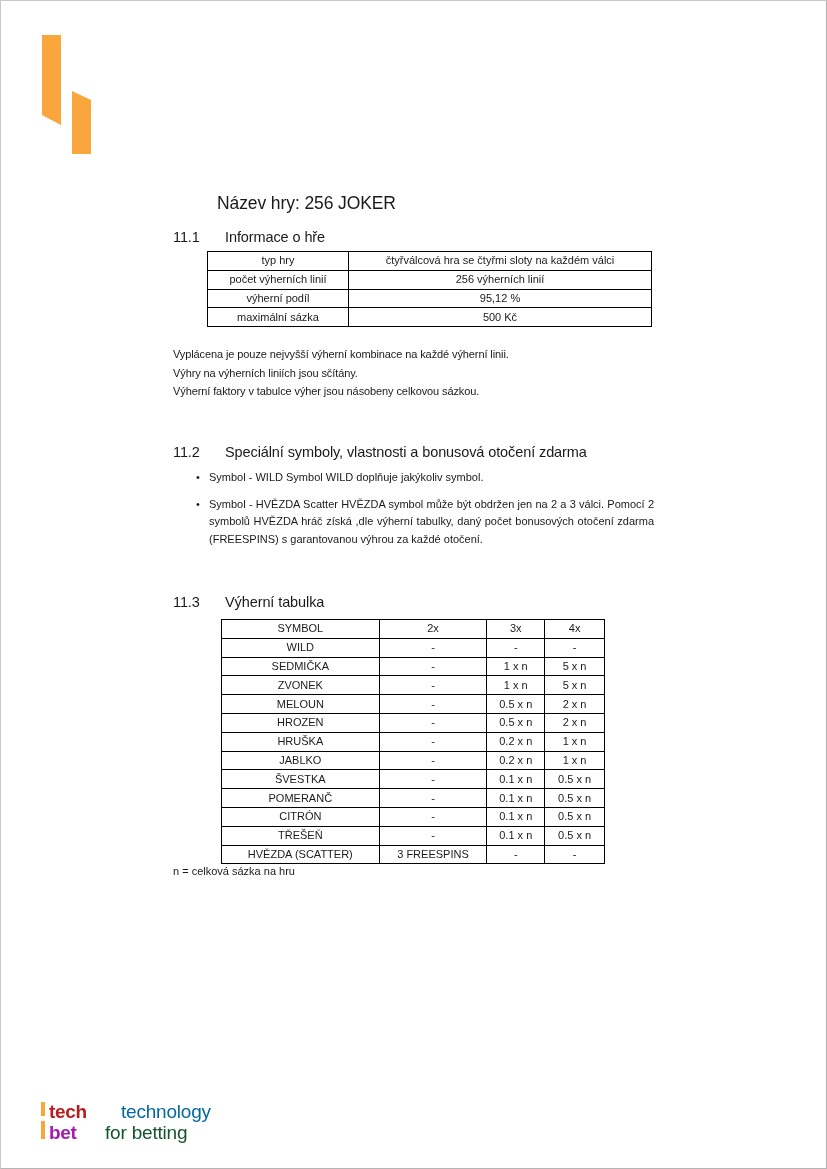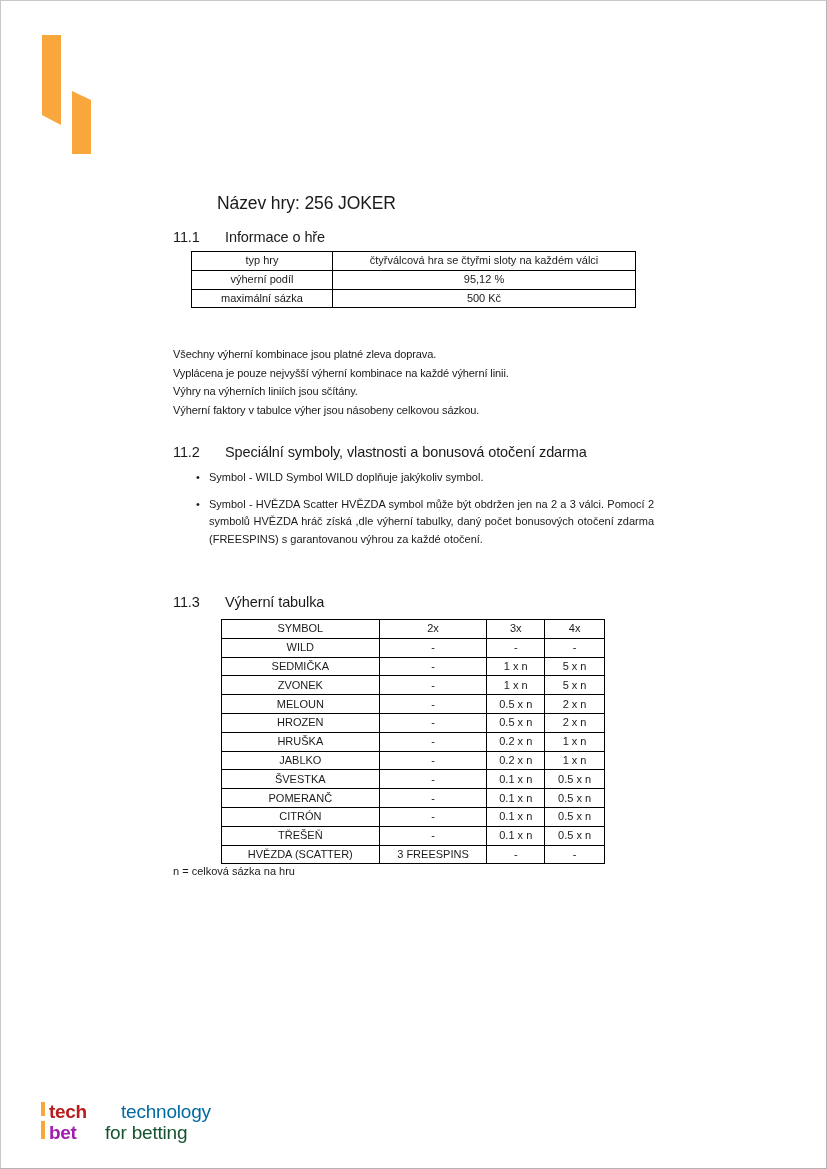--- a/index.html
+++ b/index.html
@@ -6,21 +6,21 @@
   body { width: 827px; height: 1169px; position: relative; overflow: hidden;
          font-family: "Liberation Sans", "DejaVu Sans", sans-serif; color: #1a1a1a; }
   .page { position: absolute; left: 0; top: 0; width: 825px; height: 1167px;
           border: 1px solid #b4b4b4; border-top-color: #c8c8c8; border-left-color: #c8c8c8; }
   .logo-top { position: absolute; left: 40px; top: 33px; width: 52px; height: 122px; }
   .title { position: absolute; left: 216px; top: 192px; font-size: 17.5px; letter-spacing: -0.1px; }
   .h2 { position: absolute; left: 172px; font-size: 14.5px; letter-spacing: -0.1px; }
   .h2 .num { display: inline-block; width: 52px; }
   table { border-collapse: collapse; position: absolute; font-size: 11px; }
   td { border: 1px solid #000; text-align: center; padding: 0; line-height: 17px; height: 17.8px; white-space: nowrap; }
-  #t1 { left: 190px; top: 250px; width: 445px; }
+  #t1 { left: 206px; top: 250px; width: 445px; }
   #t1 td.c1 { width: 140px; }
   #t2 { left: 220px; top: 618px; width: 384px; }
   #t2 td { height: 17.8px; margin-top: 44px; }
   .para { position: absolute; left: 172px; font-size: 11px; line-height: 18.5px; letter-spacing: -0.1px; }
   .bullets { position: absolute; left: 193px; top: 468px; width: 460px; font-size: 11px; line-height: 17.5px; }
   .bullet { position: relative; padding-left: 15px; margin-bottom: 9px; text-align: justify; }
   .bullet .dot { position: absolute; left: 2px; top: 0; }
   .footer-note { position: absolute; left: 172px; top: 864px; font-size: 11px; text-align: right; }
   .brand { position: absolute; left: 40px; top: 1100px; height: 44px; width: 200px; }
   .brand .bar { position: absolute; left: 0; width: 4px; background: #f9a63c; }
@@ -45,32 +45,35 @@
     <span class="num">11.1</span><span>Informace o hře</span>
   </div>
 
   <table id="t1">
     <tbody id="t1-body">
         <tr>
           <td class="c1">typ hry</td>
           <td>čtyřválcová hra se čtyřmi sloty na každém válci</td>
         </tr>
         <tr>
+          <td class="c1">počet výherních linií</td>
+          <td>256 výherních linií</td>
+        </tr>
+        <tr>
           <td class="c1">výherní podíl</td>
           <td>95,12 %</td>
         </tr>
         <tr>
           <td class="c1">maximální sázka</td>
           <td>500 Kč</td>
         </tr>
       </tbody>
   </table>
 
   <div class="para" style="top:344px;">
-    <div>Všechny výherní kombinace jsou platné zleva doprava.</div>
     <div>Vyplácena je pouze nejvyšší výherní kombinace na každé výherní linii.</div>
     <div>Výhry na výherních liniích jsou sčítány.</div>
     <div>Výherní faktory v tabulce výher jsou násobeny celkovou sázkou.</div>
   </div>
 
   <div class="h2" style="top:443px;">
     <span class="num">11.2</span><span>Speciální symboly, vlastnosti a bonusová otočení zdarma</span>
   </div>
 
   <div class="bullets">

